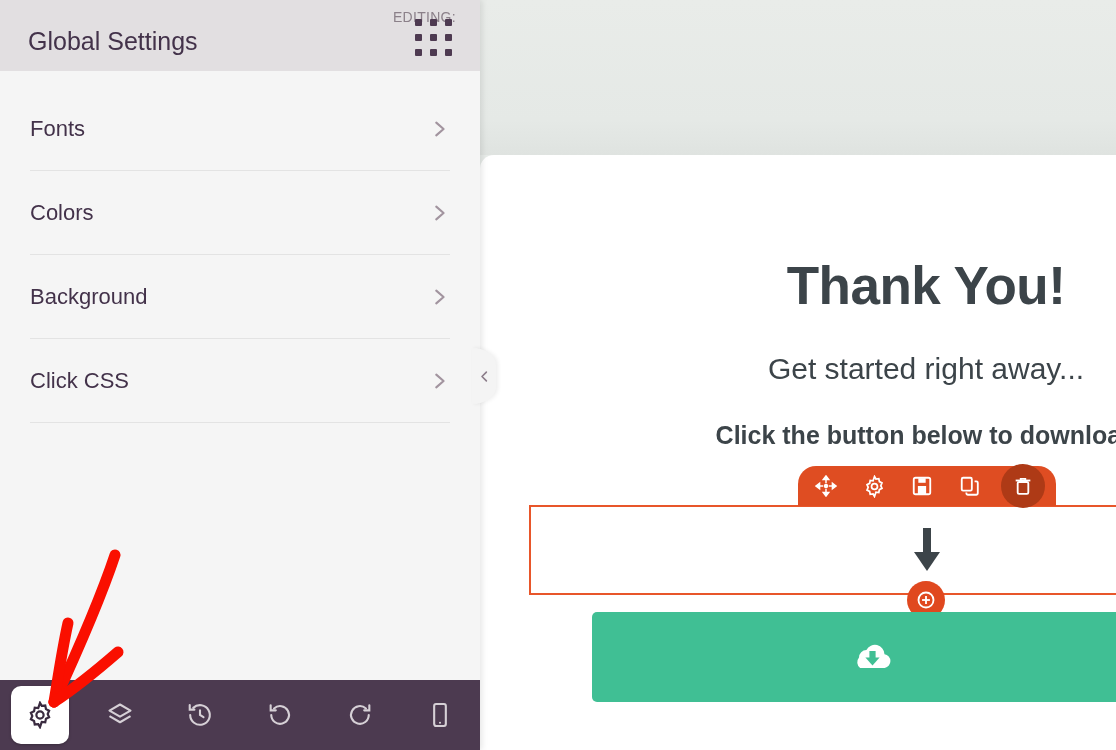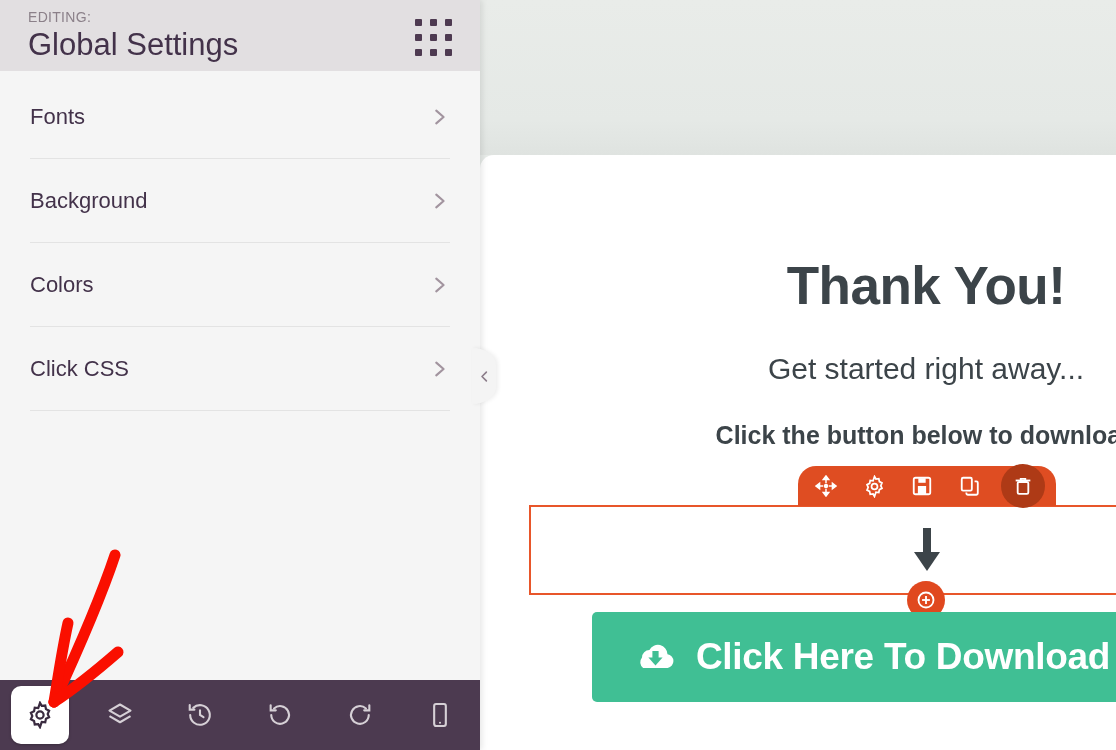--- a/index.html
+++ b/index.html
@@ -125,33 +125,34 @@
   }
   .panel-header {
     position: relative;
     height: 71px;
     background: #e2dfe1;
     padding: 9px 24px 0 28px;
   }
   .panel-header .editing-label {
     font-size: 14px; color: #8b8089; letter-spacing: 0.3px;
     font-weight: normal;
+    text-align: right;
   }
   .panel-header .panel-title {
-    font-size: 31px; color: #43324a; font-weight: normal;
+    font-size: 25px; color: #43324a; font-weight: normal;
     margin-top: 2px;
   }
   .dot-grid {
     position: absolute; right: 28px; top: 19px;
     display: grid; grid-template-columns: repeat(3, 7px);
     grid-gap: 8px;
   }
   .dot-grid i { display: block; width: 7px; height: 7px; border-radius: 1px; background: #4e3a51; }
 
-  .panel-list { padding: 4px 30px; }
+  .panel-list { padding: 16px 30px; }
   .panel-item {
     height: 84px;
     display: flex; align-items: center; justify-content: space-between;
     border-bottom: 1px solid #e3e3e3;
   }
   .panel-item .label { font-size: 22px; color: #43324a; }
   .panel-item .chev { color: #a2949f; display: flex; align-items: center; }
 
   
   .bottom-bar {
@@ -254,21 +255,20 @@
     </div>
 
     <div class="download-btn">
       <span style="display:flex;align-items:center;">
         <svg width="42" height="32" viewBox="0 0 42 32">
           <path d="M33.5 13.2A9.6 9.6 0 0 0 15.4 9 7.6 7.6 0 0 0 8 16.5 7.3 7.3 0 0 0 9.1 27h24.6a7 7 0 0 0 -0.2 -13.8z" fill="#ffffff"></path>
           <rect x="18.4" y="10" width="6.2" height="8" fill="#40bf94"></rect>
           <polygon points="14.4,16.4 28.6,16.4 21.5,24.4" fill="#40bf94"></polygon>
         </svg>
       </span>
-      <span>Click Here To Download</span>
     </div>
   </div>
 
   <div class="panel">
 
     <div class="panel-header">
       <div class="editing-label">EDITING:</div>
       <div class="panel-title">Global Settings</div>
       <div class="dot-grid">
         <i></i>
@@ -286,29 +286,29 @@
     <div class="panel-list">
       <div class="panel-item">
         <span class="label">Fonts</span>
         <span class="chev">
           <svg width="22" height="22" viewBox="0 0 24 24" fill="none" stroke="currentColor" stroke-width="2.3" stroke-linecap="round" stroke-linejoin="round">
               <polyline points="9,5 17,12 9,19"></polyline>
             </svg>
         </span>
       </div>
       <div class="panel-item">
-        <span class="label">Background</span>
+        <span class="label">Colors</span>
         <span class="chev">
           <svg width="22" height="22" viewBox="0 0 24 24" fill="none" stroke="currentColor" stroke-width="2.3" stroke-linecap="round" stroke-linejoin="round">
               <polyline points="9,5 17,12 9,19"></polyline>
             </svg>
         </span>
       </div>
       <div class="panel-item">
-        <span class="label">Colors</span>
+        <span class="label">Background</span>
         <span class="chev">
           <svg width="22" height="22" viewBox="0 0 24 24" fill="none" stroke="currentColor" stroke-width="2.3" stroke-linecap="round" stroke-linejoin="round">
               <polyline points="9,5 17,12 9,19"></polyline>
             </svg>
         </span>
       </div>
       <div class="panel-item">
         <span class="label">Click CSS</span>
         <span class="chev">
           <svg width="22" height="22" viewBox="0 0 24 24" fill="none" stroke="currentColor" stroke-width="2.3" stroke-linecap="round" stroke-linejoin="round">

